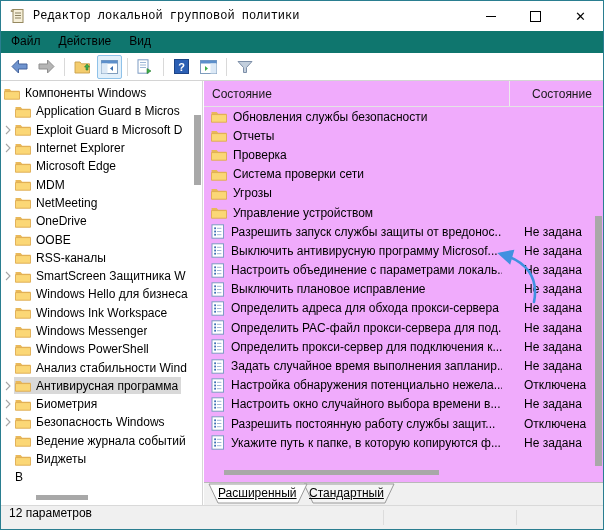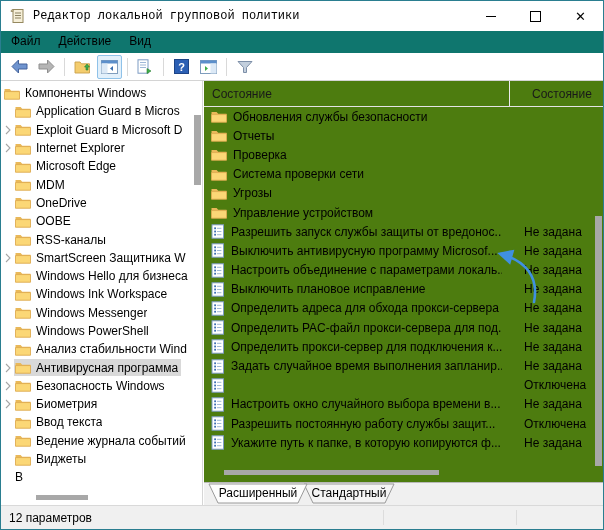--- a/index.html
+++ b/index.html
@@ -32,34 +32,34 @@
   .tchev{width:13px;display:flex;justify-content:center;flex:none;}
   .tsp{width:13px;flex:none;}
   .thl{display:flex;align-items:center;height:17px;padding:0 3px 0 1px;overflow:hidden;}
   .sel .thl{background:#d9d9d9;}
   .ticon{display:flex;margin-right:5px;flex:none;}
   .tlabel{overflow:hidden;white-space:nowrap;}
   .lvl0{padding-left:2px;}
   .vthumb{position:absolute;width:7px;background:#a8a8a8;}
   .hthumb{position:absolute;height:5px;background:#a8a8a8;}
   
-  .list-pane{position:absolute;left:203px;top:0;right:0;bottom:22px;background:#4d7c0f;overflow:hidden;}
+  .list-pane{position:absolute;left:203px;top:0;right:0;bottom:22px;background:#f0abfc;overflow:hidden;}
   .lheader{height:25px;display:flex;align-items:center;border-bottom:1px solid #e4e4e4;color:#191919;}
   .lh-name{flex:1;padding-left:8px;}
   .lh-state{width:94px;box-sizing:border-box;padding-left:22px;border-left:1px solid #ececec;height:100%;display:flex;align-items:center;}
   .lrow{height:19.2px;display:flex;align-items:center;padding-right:7px;}
   .lname{flex:1;display:flex;align-items:center;overflow:hidden;white-space:nowrap;padding-left:7px;}
   .licon{display:flex;margin-right:6px;flex:none;}
   .lstate{width:94px;box-sizing:border-box;padding-left:22px;flex:none;white-space:nowrap;}
   
   .tabsbar{position:absolute;left:203px;right:0;bottom:0;height:22px;background:#f0f0f0;border-top:1px solid #b9b9b9;}
   .tabsbar svg{position:absolute;left:0;top:0;}
-  .tab-label{position:absolute;top:3px;text-align:center;}
-  
-  .statusbar{position:absolute;left:0;right:0;bottom:0;height:24px;background:#f0f0f0;border-top:1px solid #d9d9d9;display:flex;align-items:center;box-sizing:border-box;}
+  .tab-label{position:absolute;top:3px;text-decoration:underline;}
+  
+  .statusbar{position:absolute;left:0;right:0;bottom:0;height:24px;background:#f0f0f0;border-top:1px solid #d9d9d9;display:flex;box-sizing:border-box;}
   .sb-text{padding-left:8px;}
   .sb-sep{position:absolute;top:4px;bottom:4px;width:1px;background:#dcdcdc;}
   
   .anno{position:absolute;left:203px;top:0;pointer-events:none;}
   .hidden-defs{position:absolute;width:0;height:0;overflow:hidden;}
 </style>
 </head>
 <body>
 
 <svg class="hidden-defs" aria-hidden="true">
@@ -253,20 +253,31 @@
             </span>
         </div>
         <div class="trow">
           <span class="tsp"></span>
             <span class="thl">
               <span class="ticon">
                 <svg width="16" height="13">
                   <use href="#i-folder"></use>
                 </svg>
               </span>
+              <span class="tlabel">NetMeeting</span>
+            </span>
+        </div>
+        <div class="trow">
+          <span class="tsp"></span>
+            <span class="thl">
+              <span class="ticon">
+                <svg width="16" height="13">
+                  <use href="#i-folder"></use>
+                </svg>
+              </span>
               <span class="tlabel">OneDrive</span>
             </span>
         </div>
         <div class="trow">
           <span class="tsp"></span>
             <span class="thl">
               <span class="ticon">
                 <svg width="16" height="13">
                   <use href="#i-folder"></use>
                 </svg>
@@ -375,47 +386,36 @@
               <svg width="6" height="10">
                 <use href="#i-chev"></use>
               </svg>
             </span>
             <span class="thl">
               <span class="ticon">
                 <svg width="16" height="13">
                   <use href="#i-folder"></use>
                 </svg>
               </span>
-              <span class="tlabel">Безопасность Windows</span>
+              <span class="tlabel">Биометрия</span>
             </span>
         </div>
         <div class="trow">
           <span class="tchev">
               <svg width="6" height="10">
                 <use href="#i-chev"></use>
               </svg>
             </span>
             <span class="thl">
               <span class="ticon">
                 <svg width="16" height="13">
                   <use href="#i-folder"></use>
                 </svg>
               </span>
-              <span class="tlabel">Биометрия</span>
-            </span>
-        </div>
-        <div class="trow">
-          <span class="tsp"></span>
-            <span class="thl">
-              <span class="ticon">
-                <svg width="16" height="13">
-                  <use href="#i-folder"></use>
-                </svg>
-              </span>
-              <span class="tlabel">Ввод текста</span>
+              <span class="tlabel">Безопасность Windows</span>
             </span>
         </div>
         <div class="trow">
           <span class="tsp"></span>
             <span class="thl">
               <span class="ticon">
                 <svg width="16" height="13">
                   <use href="#i-folder"></use>
                 </svg>
               </span>
@@ -606,20 +606,21 @@
           </span>
           <span class="lstate">Не задана</span>
       </div>
       <div class="lrow">
         <span class="lname">
             <span class="licon">
               <svg width="14" height="15">
                 <use href="#i-policy"></use>
               </svg>
             </span>
+            <span>Настройка обнаружения потенциально нежела...</span>
           </span>
           <span class="lstate">Отключена</span>
       </div>
       <div class="lrow">
         <span class="lname">
             <span class="licon">
               <svg width="14" height="15">
                 <use href="#i-policy"></use>
               </svg>
             </span>

